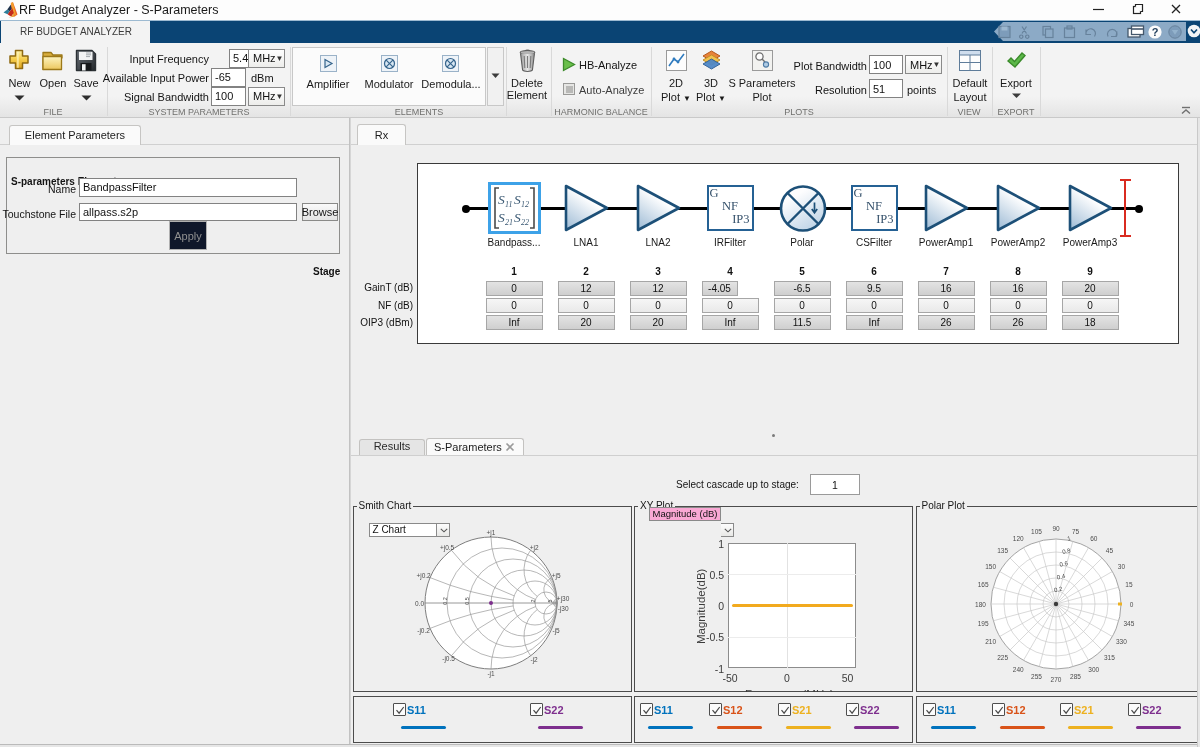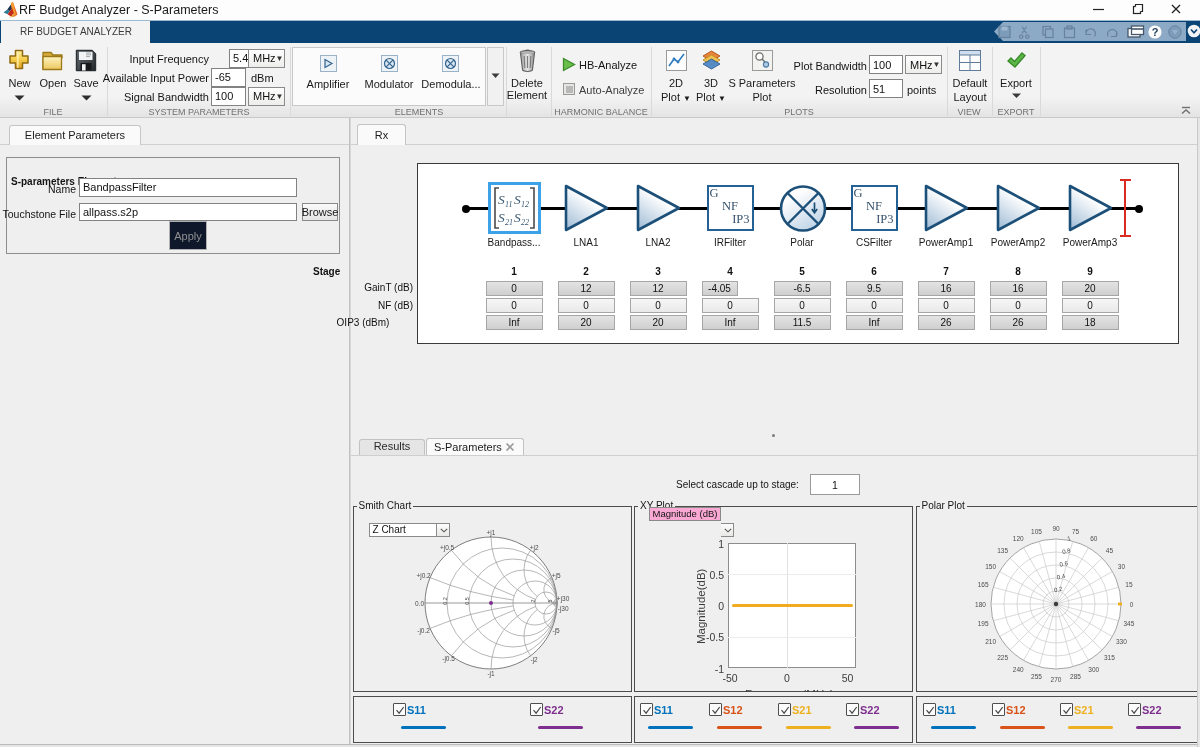--- a/index.html
+++ b/index.html
@@ -325,21 +325,21 @@
 <div class="lbl" style="left:618px;top:236.5px;width:80px;text-align:center;font-size:10px;color:#1a1a1a;">LNA2</div>
 <div class="lbl" style="left:690px;top:236.5px;width:80px;text-align:center;font-size:10px;color:#1a1a1a;">IRFilter</div>
 <div class="lbl" style="left:762px;top:236.5px;width:80px;text-align:center;font-size:10px;color:#1a1a1a;">Polar</div>
 <div class="lbl" style="left:834px;top:236.5px;width:80px;text-align:center;font-size:10px;color:#1a1a1a;">CSFilter</div>
 <div class="lbl" style="left:906px;top:236.5px;width:80px;text-align:center;font-size:10px;color:#1a1a1a;">PowerAmp1</div>
 <div class="lbl" style="left:978px;top:236.5px;width:80px;text-align:center;font-size:10px;color:#1a1a1a;">PowerAmp2</div>
 <div class="lbl" style="left:1050px;top:236.5px;width:80px;text-align:center;font-size:10px;color:#1a1a1a;">PowerAmp3</div>
 <div class="lbl" style="left:313px;top:266px;width:100px;text-align:left;font-size:10px;font-weight:bold;color:#111;">Stage</div>
 <div class="lbl" style="left:313px;top:282px;width:100px;text-align:right;font-size:10px;font-weight:normal;color:#111;">GainT (dB)</div>
 <div class="lbl" style="left:313px;top:299.5px;width:100px;text-align:right;font-size:10px;font-weight:normal;color:#111;">NF (dB)</div>
-<div class="lbl" style="left:313px;top:317px;width:100px;text-align:center;font-size:10px;font-weight:normal;color:#111;">OIP3 (dBm)</div>
+<div class="lbl" style="left:313px;top:317px;width:100px;text-align:right;font-size:10px;font-weight:normal;color:#111;">OIP3 (dBm)</div>
 <div class="lbl" style="left:484px;top:266px;width:60px;text-align:center;font-size:10px;font-weight:bold;color:#111;">1</div>
 <div class="lbl" style="left:556px;top:266px;width:60px;text-align:center;font-size:10px;font-weight:bold;color:#111;">2</div>
 <div class="lbl" style="left:628px;top:266px;width:60px;text-align:center;font-size:10px;font-weight:bold;color:#111;">3</div>
 <div class="lbl" style="left:700px;top:266px;width:60px;text-align:center;font-size:10px;font-weight:bold;color:#111;">4</div>
 <div class="lbl" style="left:772px;top:266px;width:60px;text-align:center;font-size:10px;font-weight:bold;color:#111;">5</div>
 <div class="lbl" style="left:844px;top:266px;width:60px;text-align:center;font-size:10px;font-weight:bold;color:#111;">6</div>
 <div class="lbl" style="left:916px;top:266px;width:60px;text-align:center;font-size:10px;font-weight:bold;color:#111;">7</div>
 <div class="lbl" style="left:988px;top:266px;width:60px;text-align:center;font-size:10px;font-weight:bold;color:#111;">8</div>
 <div class="lbl" style="left:1060px;top:266px;width:60px;text-align:center;font-size:10px;font-weight:bold;color:#111;">9</div>
 <div class="abs" style="left:485.5px;top:280.5px;width:57px;height:15px;background:linear-gradient(#e3e3e3,#cfcfcf);border:1px solid #a6a6a6;font-size:10px;color:#111;display:flex;align-items:center;justify-content:center;">0</div>

